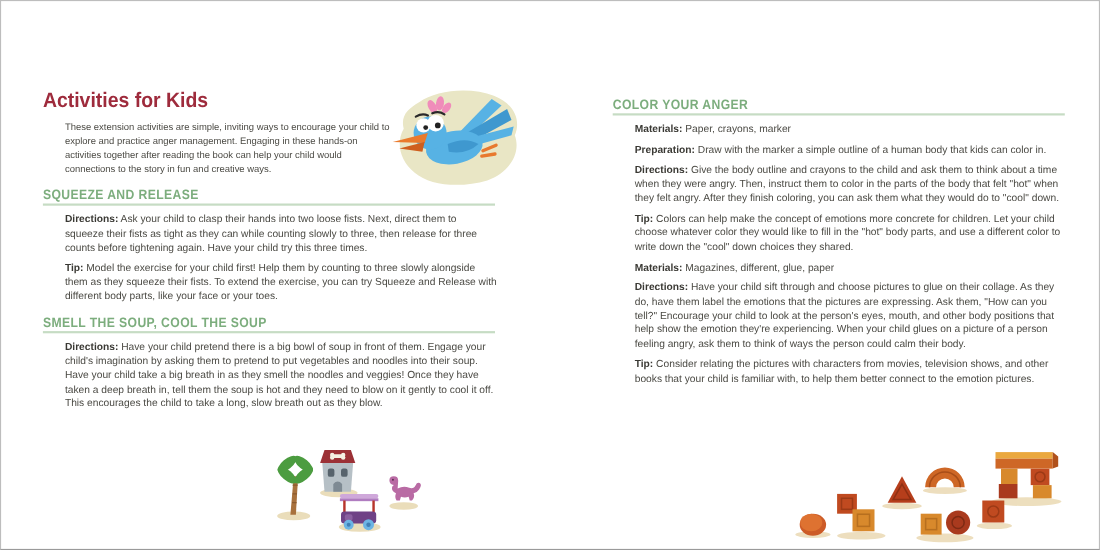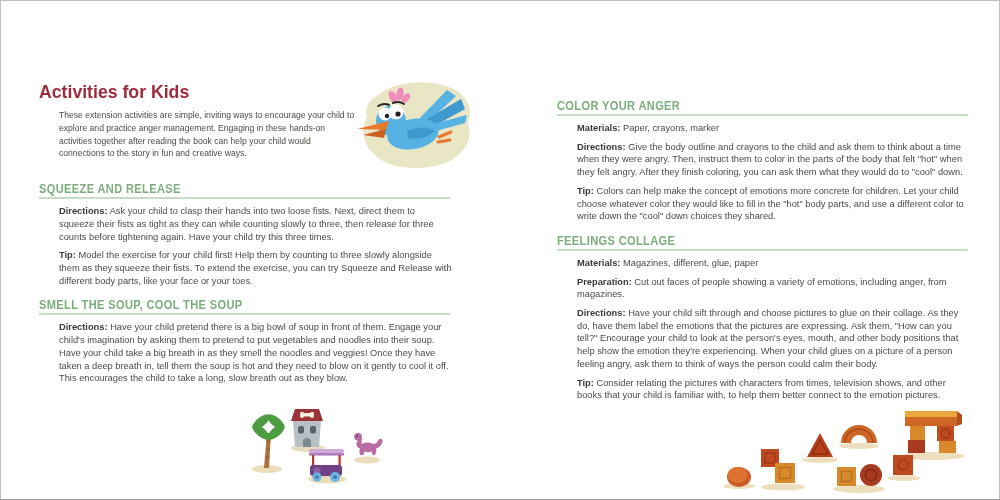--- a/index.html
+++ b/index.html
@@ -13,22 +13,22 @@
   .col-right{left:556px;top:84px;}
   .title{
     margin:0;font-size:19px;line-height:21px;font-weight:bold;color:#9e2b3c;
     transform:scaleX(.93);transform-origin:left;white-space:nowrap;
   }
   .intro{margin:7px 0 0 20px;width:296px;font-size:8.6px;line-height:12.8px;}
   h2.sec{
     margin:12px 0 0 0;padding-bottom:2px;border-bottom:2px solid #c6dcc4;
     font-size:12.3px;line-height:12px;font-weight:bold;color:#7cad7d;
   }
-  h2.sec.first{margin-top:23px;}
-  .col-right h2.sec.first{margin-top:15px;}
+  h2.sec.first{margin-top:11px;}
+  .col-right h2.sec.first{margin-top:4px;}
   .sec-text{display:inline-block;transform:scaleX(.9);transform-origin:left;letter-spacing:.4px;white-space:nowrap;}
   .para{margin:6px 0 0 20px;width:393px;font-size:9.3px;line-height:12.7px;}
   .lbl{color:#3a3934;font-weight:bold;}
   .art{position:absolute;}
   .art-bird{left:350px;top:76px;width:128px;height:96px;}
   .art-toys{left:250px;top:406px;width:134px;height:78px;}
   .art-blocks{left:698px;top:396px;width:292px;height:100px;}
 </style>
 </head>
 <body>
@@ -48,30 +48,29 @@
     <section>
       <h2 class="sec"><span class="sec-text">SMELL THE SOUP, COOL THE SOUP</span></h2>
       <p class="para"><b class="lbl">Directions:</b> <span>Have your child pretend there is a big bowl of soup in front of them. Engage your child's imagination by asking them to pretend to put vegetables and noodles into their soup. Have your child take a big breath in as they smell the noodles and veggies! Once they have taken a deep breath in, tell them the soup is hot and they need to blow on it gently to cool it off. This encourages the child to take a long, slow breath out as they blow.</span></p>
     </section>
   </div>
 
   <div class="col col-right">
     <section>
       <h2 class="sec first"><span class="sec-text">COLOR YOUR ANGER</span></h2>
       <p class="para"><b class="lbl">Materials:</b> <span>Paper, crayons, marker</span></p>
+      <p class="para"><b class="lbl">Preparation:</b> <span>Draw with the marker a simple outline of a human body that kids can color in.</span></p>
       <p class="para"><b class="lbl">Directions:</b> <span>Give the body outline and crayons to the child and ask them to think about a time when they were angry. Then, instruct them to color in the parts of the body that felt "hot" when they felt angry. After they finish coloring, you can ask them what they would do to "cool" down.</span></p>
       <p class="para"><b class="lbl">Tip:</b> <span>Colors can help make the concept of emotions more concrete for children. Let your child choose whatever color they would like to fill in the "hot" body parts, and use a different color to write down the "cool" down choices they shared.</span></p>
     </section>
 
     <section>
-      <h2 class="sec"><span class="sec-text">FEELINGS COLLAGE</span></h2>
       <p class="para"><b class="lbl">Materials:</b> <span>Magazines, different, glue, paper</span></p>
-      <p class="para"><b class="lbl">Preparation:</b> <span>Cut out faces of people showing a variety of emotions, including anger, from magazines.</span></p>
       <p class="para"><b class="lbl">Directions:</b> <span>Have your child sift through and choose pictures to glue on their collage. As they do, have them label the emotions that the pictures are expressing. Ask them, "How can you tell?" Encourage your child to look at the person's eyes, mouth, and other body positions that help show the emotion they're experiencing. When your child glues on a picture of a person feeling angry, ask them to think of ways the person could calm their body.</span></p>
-      <p class="para"><b class="lbl">Tip:</b> <span>Consider relating the pictures with characters from times, television shows, and other books that your child is familiar with, to help them better connect to the emotion pictures.</span></p>
+      <p class="para"><b class="lbl">Tip:</b> <span>Consider relating the pictures with characters from movies, television shows, and other books that your child is familiar with, to help them better connect to the emotion pictures.</span></p>
     </section>
   </div>
 
   <svg class="art art-bird" viewBox="0 0 128 96" aria-hidden="true">
     <path d="M30 16 C46 4 78 2 98 10 C116 17 123 32 117 46 C123 62 112 80 92 87 C68 94 40 92 26 80 C12 69 9 52 16 40 C13 28 20 22 30 16 Z" fill="#e9e6c5"></path>
     <g stroke="#e8792e" stroke-width="3" stroke-linecap="round">
       <path d="M88 60 L100 55" fill="none"></path>
         <path d="M87 65 L99 63" fill="none"></path>
     </g>
     <g>

